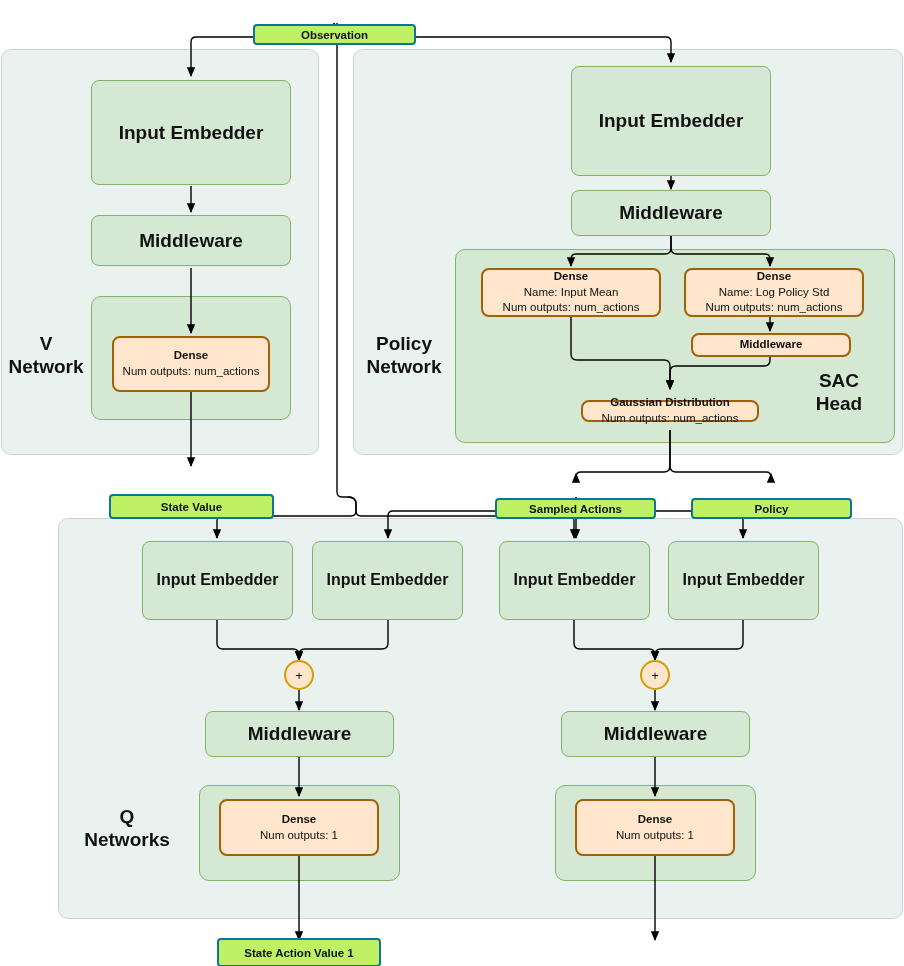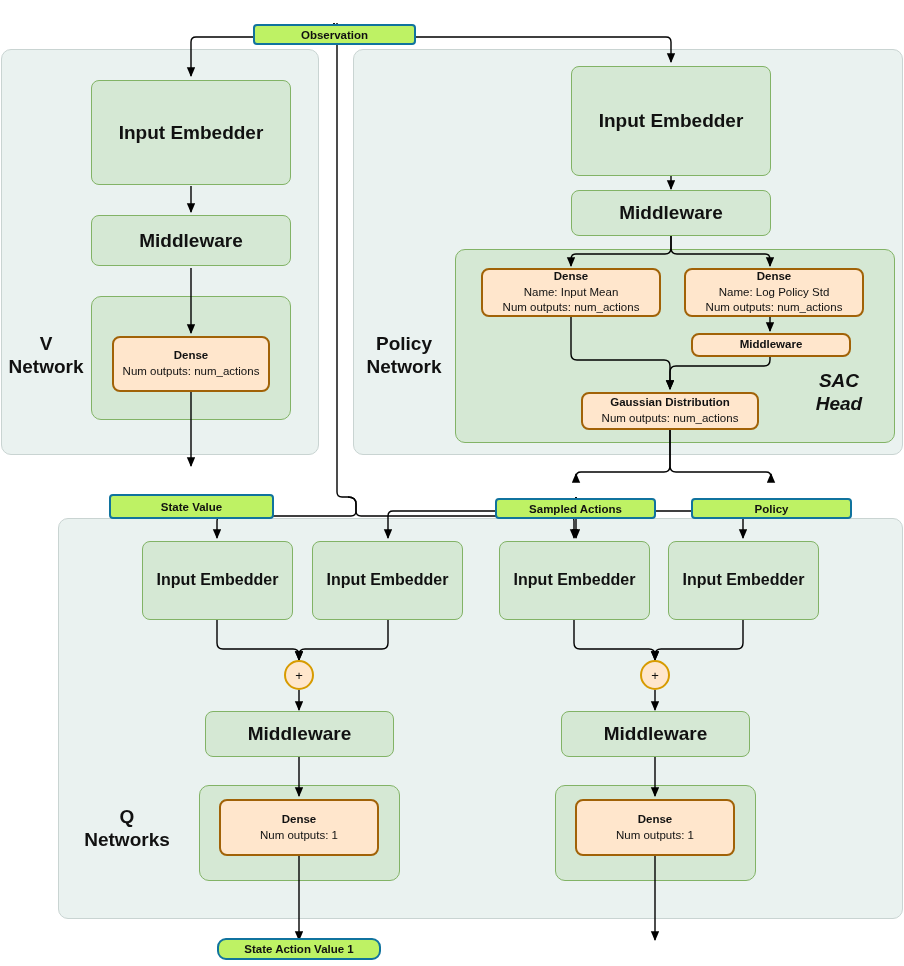--- a/index.html
+++ b/index.html
@@ -183,40 +183,40 @@
 
   <div class="node green" style="left:571px;top:66px;width:200px;height:110px;">
     <span class="t-big">Input Embedder</span>
   </div>
 
   <div class="node green" style="left:571px;top:190px;width:200px;height:46px;">
     <span class="t-big">Middleware</span>
   </div>
 
   <div class="group" style="left:455px;top:249px;width:440px;height:194px;"></div>
-  <div class="caption" style="left:805px;top:370px;width:68px;font-style:italic;">SAC
+  <div class="caption" style="left:805px;top:370px;width:68px;">SAC
 Head</div>
 
   <div class="node orange" style="left:481px;top:268px;width:180px;height:49px;">
     <span class="t-sm-b">Dense</span>
     <span class="t-sm">Name: Input Mean</span>
     <span class="t-sm">Num outputs: num_actions</span>
   </div>
 
   <div class="node orange" style="left:684px;top:268px;width:180px;height:49px;">
     <span class="t-sm-b">Dense</span>
     <span class="t-sm">Name: Log Policy Std</span>
     <span class="t-sm">Num outputs: num_actions</span>
   </div>
 
   <div class="node orange" style="left:691px;top:333px;width:160px;height:24px;">
     <span class="t-sm-b">Middleware</span>
   </div>
 
-  <div class="node orange" style="left:581px;top:392px;width:178px;height:38px;">
+  <div class="node orange" style="left:581px;top:400px;width:178px;height:22px;">
     <span class="t-sm-b">Gaussian Distribution</span>
     <span class="t-sm">Num outputs: num_actions</span>
   </div>
 
   <div class="node blue" style="left:495px;top:476px;width:161px;height:21px;justify-content:center;">
     <span class="t-blue">Sampled Actions</span>
   </div>
 
   <div class="node blue" style="left:691px;top:476px;width:161px;height:21px;">
     <span class="t-blue">Policy</span>
@@ -236,21 +236,21 @@
     <span>+</span>
   </div>
   <div class="node green" style="left:205px;top:711px;width:189px;height:46px;">
     <span class="t-big">Middleware</span>
   </div>
   <div class="group" style="left:199px;top:785px;width:201px;height:96px;"></div>
   <div class="node orange" style="left:219px;top:799px;width:160px;height:57px;">
     <span class="t-sm-b">Dense</span>
     <span class="t-sm">Num outputs: 1</span>
   </div>
-  <div class="node blue" style="left:217px;top:916px;width:164px;height:22px;border-radius:9px;">
+  <div class="node blue" style="left:217px;top:916px;width:164px;height:29px;">
     <span class="t-blue">State Action Value 1</span>
   </div>
 
   <div class="node green" style="left:499px;top:541px;width:151px;height:79px;">
     <span class="t-mid">Input Embedder</span>
   </div>
   <div class="node green" style="left:668px;top:541px;width:151px;height:79px;">
     <span class="t-mid">Input Embedder</span>
   </div>
   <div class="node plus" style="left:640px;top:660px;width:30px;height:30px;">

